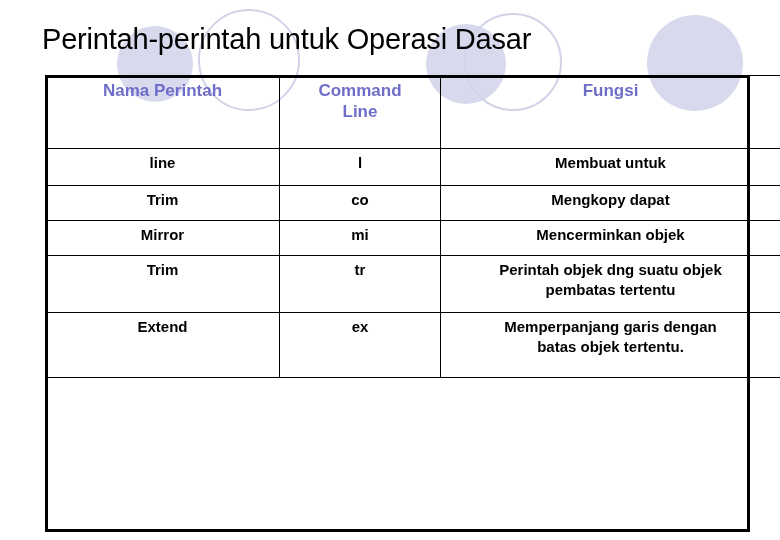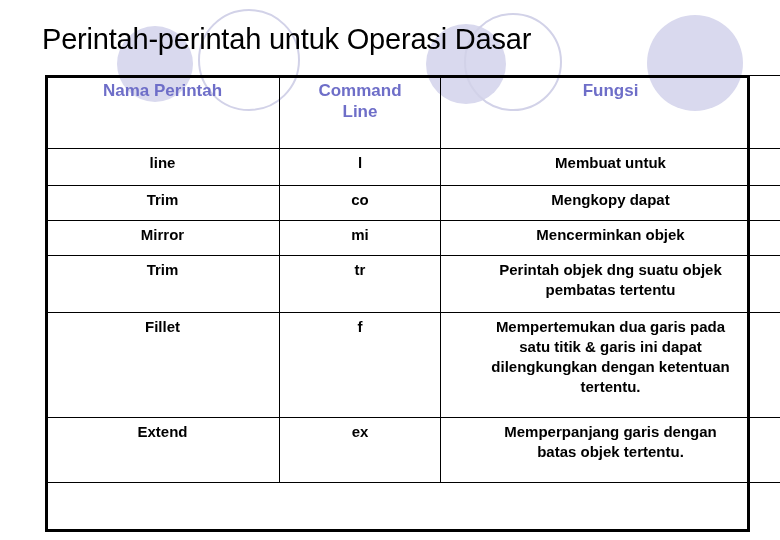--- a/index.html
+++ b/index.html
@@ -154,28 +154,20 @@
         <td>Mirror</td>
         <td>mi</td>
         <td class="cell-multiline">Mencerminkan objek</td>
       </tr>
       <tr class="r-trim">
         <td>Trim</td>
         <td>tr</td>
         <td class="cell-multiline">Perintah objek dng suatu objek
 pembatas tertentu</td>
       </tr>
-      <tr class="r-fillet">
-        <td>Fillet</td>
-        <td>f</td>
-        <td class="cell-multiline">Mempertemukan dua garis pada
-satu titik &amp; garis ini dapat
-dilengkungkan dengan ketentuan
-tertentu.</td>
-      </tr>
       <tr class="r-extend">
         <td>Extend</td>
         <td>ex</td>
         <td class="cell-multiline">Memperpanjang garis dengan
 batas objek tertentu.</td>
       </tr>
     </tbody>
   </table>
 
   <div id="table-frame"></div>

